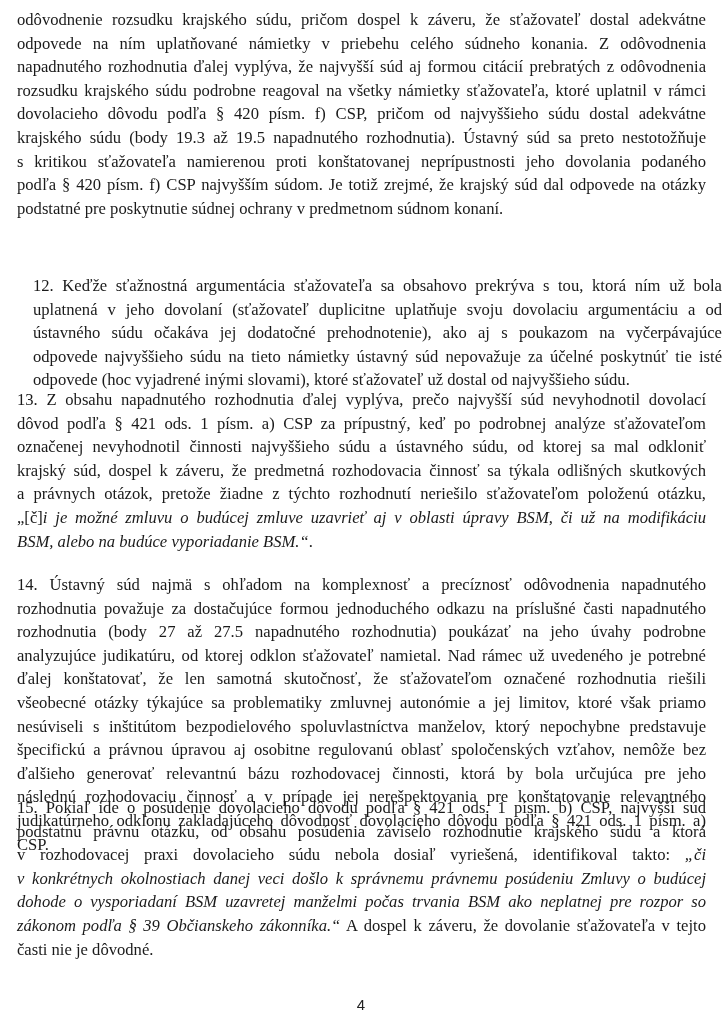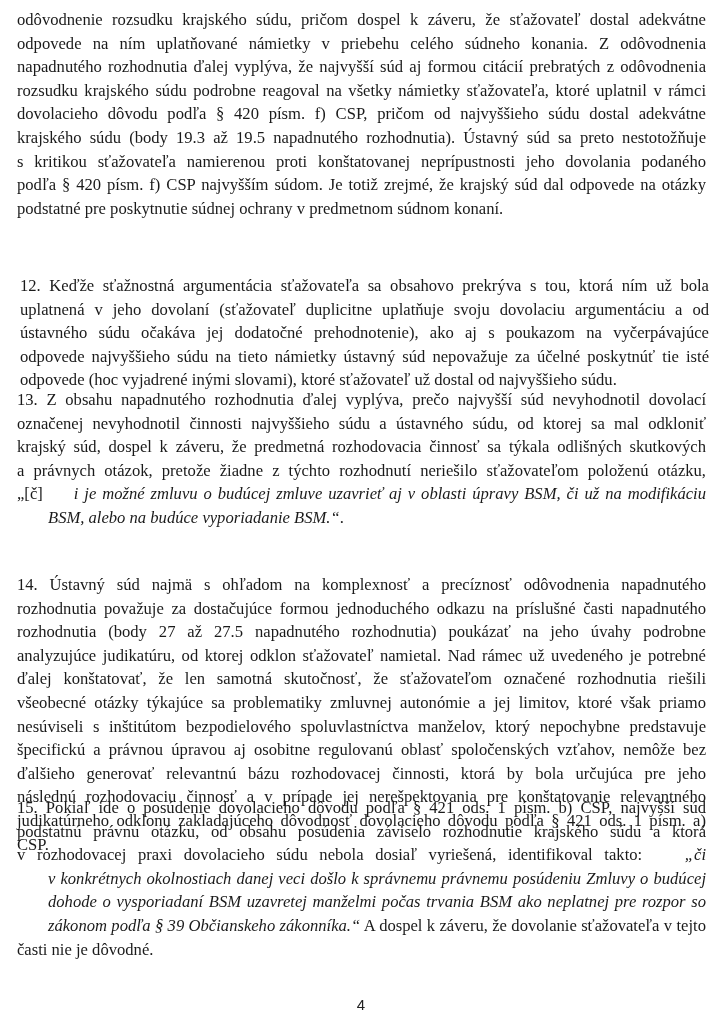--- a/index.html
+++ b/index.html
@@ -6,50 +6,51 @@
   body { width:722px; height:1024px; position:relative; overflow:hidden; }
   .page {
     position:absolute; left:17px; top:0px; width:689px;
     font-family:"Liberation Serif", serif;
     font-size:16.6px; line-height:23.6px; color:#1a1a1a;
     text-align:justify;
   }
   .para { margin:0 0 12px 0; }
   .line { display:block; text-align:justify; text-align-last:justify; white-space:nowrap; height:23.6px; overflow:visible; }
   .line.last { text-align-last:left; }
-  .it { font-style:italic;padding-left:31px; }
+  .it { font-style:italic; }
   .pnum {
     position:absolute; left:0; width:722px; top:996px; text-align:center;
     font-family:"Liberation Sans", sans-serif; font-size:15px; color:#222;
   }
 </style>
 </head>
 <body>
 
 <div class="page" id="body" style="position: absolute;">
     <div class="para" style="position: absolute; left: 0px; width: 689px; top: 8px;">
       <div class="line"><span>odôvodnenie rozsudku krajského súdu, pričom dospel k záveru, že sťažovateľ dostal adekvátne</span></div>
       <div class="line"><span>odpovede na ním uplatňované námietky v priebehu celého súdneho konania. Z odôvodnenia</span></div>
       <div class="line"><span>napadnutého rozhodnutia ďalej vyplýva, že najvyšší súd aj formou citácií prebratých z odôvodnenia</span></div>
       <div class="line"><span>rozsudku krajského súdu podrobne reagoval na všetky námietky sťažovateľa, ktoré uplatnil v rámci</span></div>
       <div class="line"><span>dovolacieho dôvodu podľa § 420 písm. f) CSP, pričom od najvyššieho súdu dostal adekvátne</span></div>
       <div class="line"><span>krajského súdu (body 19.3 až 19.5 napadnutého rozhodnutia). Ústavný súd sa preto nestotožňuje</span></div>
       <div class="line"><span>s kritikou sťažovateľa namierenou proti konštatovanej neprípustnosti jeho dovolania podaného</span></div>
       <div class="line"><span>podľa § 420 písm. f) CSP najvyšším súdom. Je totiž zrejmé, že krajský súd dal odpovede na otázky</span></div>
       <div class="line last"><span>podstatné pre poskytnutie súdnej ochrany v predmetnom súdnom konaní.</span></div>
     </div>
-    <div class="para" style="position: absolute; left: 3px; width: 689px; top: 274px;">
+    <div class="para" style="position: absolute; left: 16px; width: 689px; top: 274px;">
       <div class="line"><span>12. Keďže sťažnostná argumentácia sťažovateľa sa obsahovo prekrýva s tou, ktorá ním už bola</span></div>
       <div class="line"><span>uplatnená v jeho dovolaní (sťažovateľ duplicitne uplatňuje svoju dovolaciu argumentáciu a od</span></div>
       <div class="line"><span>ústavného súdu očakáva jej dodatočné prehodnotenie), ako aj s poukazom na vyčerpávajúce</span></div>
       <div class="line"><span>odpovede najvyššieho súdu na tieto námietky ústavný súd nepovažuje za účelné poskytnúť tie isté</span></div>
       <div class="line last"><span>odpovede (hoc vyjadrené inými slovami), ktoré sťažovateľ už dostal od najvyššieho súdu.</span></div>
     </div>
     <div class="para" style="position: absolute; left: 0px; width: 689px; top: 388px;">
       <div class="line"><span>13. Z obsahu napadnutého rozhodnutia ďalej vyplýva, prečo najvyšší súd nevyhodnotil dovolací</span></div>
+      <div class="line"><span>dôvod podľa § 421 ods. 1 písm. a) CSP za prípustný, keď po podrobnej analýze sťažovateľom</span></div>
       <div class="line"><span>označenej nevyhodnotil činnosti najvyššieho súdu a ústavného súdu, od ktorej sa mal odkloniť</span></div>
       <div class="line"><span>krajský súd, dospel k záveru, že predmetná rozhodovacia činnosť sa týkala odlišných skutkových</span></div>
       <div class="line"><span>a právnych otázok, pretože žiadne z týchto rozhodnutí neriešilo sťažovateľom položenú otázku,</span></div>
       <div class="line"><span>„[č]</span><span class="it">i je možné zmluvu o budúcej zmluve uzavrieť aj v oblasti úpravy BSM, či už na modifikáciu</span></div>
       <div class="line last"><span class="it">BSM, alebo na budúce vyporiadanie BSM.“</span><span>.</span></div>
     </div>
     <div class="para" style="position: absolute; left: 0px; width: 689px; top: 573px;">
       <div class="line"><span>14. Ústavný súd najmä s ohľadom na komplexnosť a precíznosť odôvodnenia napadnutého</span></div>
       <div class="line"><span>rozhodnutia považuje za dostačujúce formou jednoduchého odkazu na príslušné časti napadnutého</span></div>
       <div class="line"><span>rozhodnutia (body 27 až 27.5 napadnutého rozhodnutia) poukázať na jeho úvahy podrobne</span></div>

